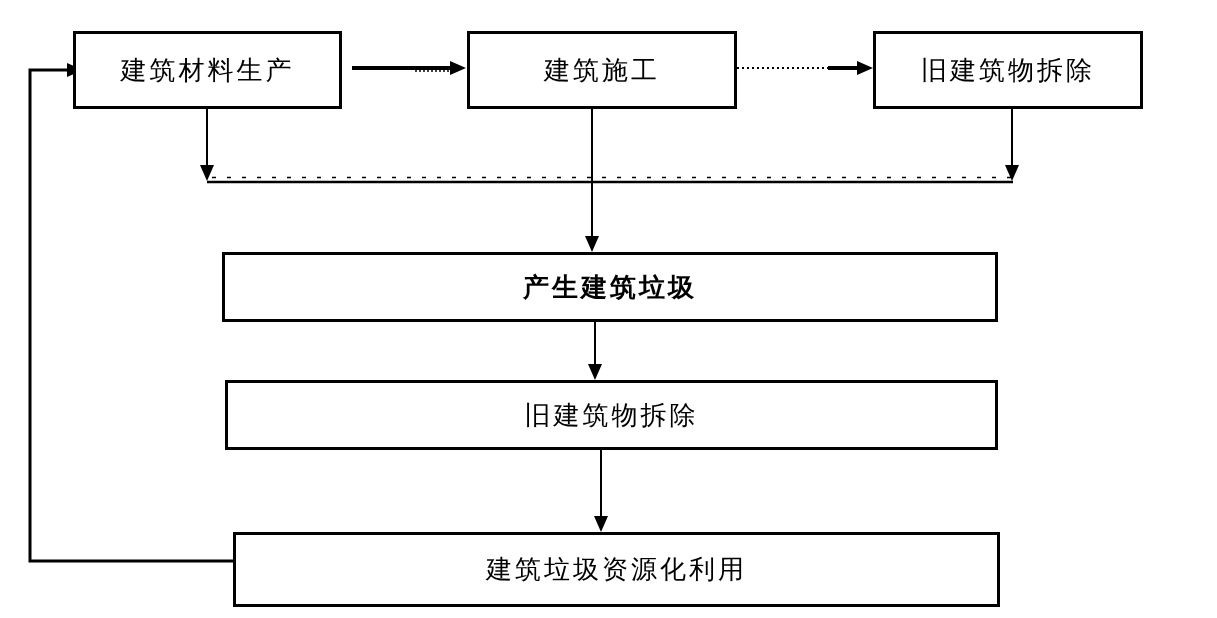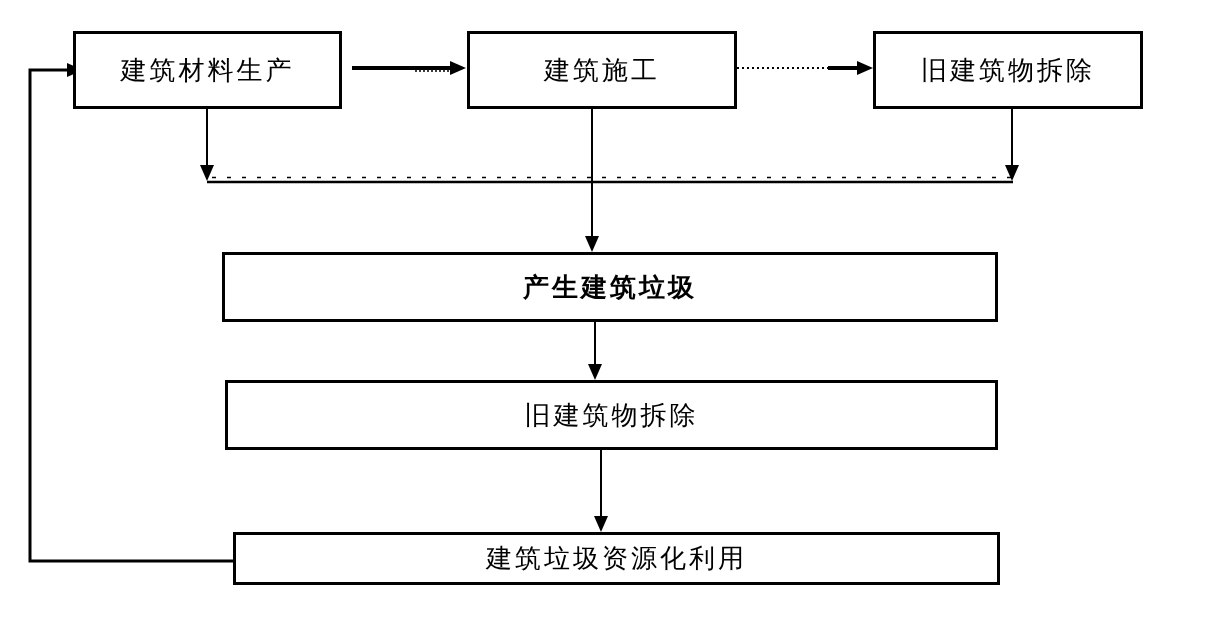--- a/index.html
+++ b/index.html
@@ -35,21 +35,21 @@
     color: #000000;
     white-space: nowrap;
   }
   
   .node-materials   { left: 73px;  top: 31px;  width: 269px; height: 78px; }
   .node-construct   { left: 467px; top: 31px;  width: 270px; height: 78px; }
   .node-demolition  { left: 873px; top: 31px;  width: 270px; height: 78px; }
   
   .node-generate    { left: 222px; top: 252px; width: 776px; height: 70px; font-weight: bold; }
   .node-classify    { left: 225px; top: 380px; width: 773px; height: 70px; }
-  .node-recycle     { left: 233px; top: 532px; width: 767px; height: 53px; text-align: right; }
+  .node-recycle     { left: 233px; top: 532px; width: 767px; height: 75px; text-align: right; }
 </style>
 </head>
 <body>
 
 <div class="canvas">
 
   <svg class="connectors" viewBox="0 0 1217 618" xmlns="http://www.w3.org/2000/svg">
     <defs>
       <marker id="arrowhead" viewBox="0 0 16 14" markerWidth="16" markerHeight="14" refX="2" refY="7" orient="auto" markerUnits="userSpaceOnUse">
         <path d="M0,0 L16,7 L0,14 Z" fill="#000000"></path>

